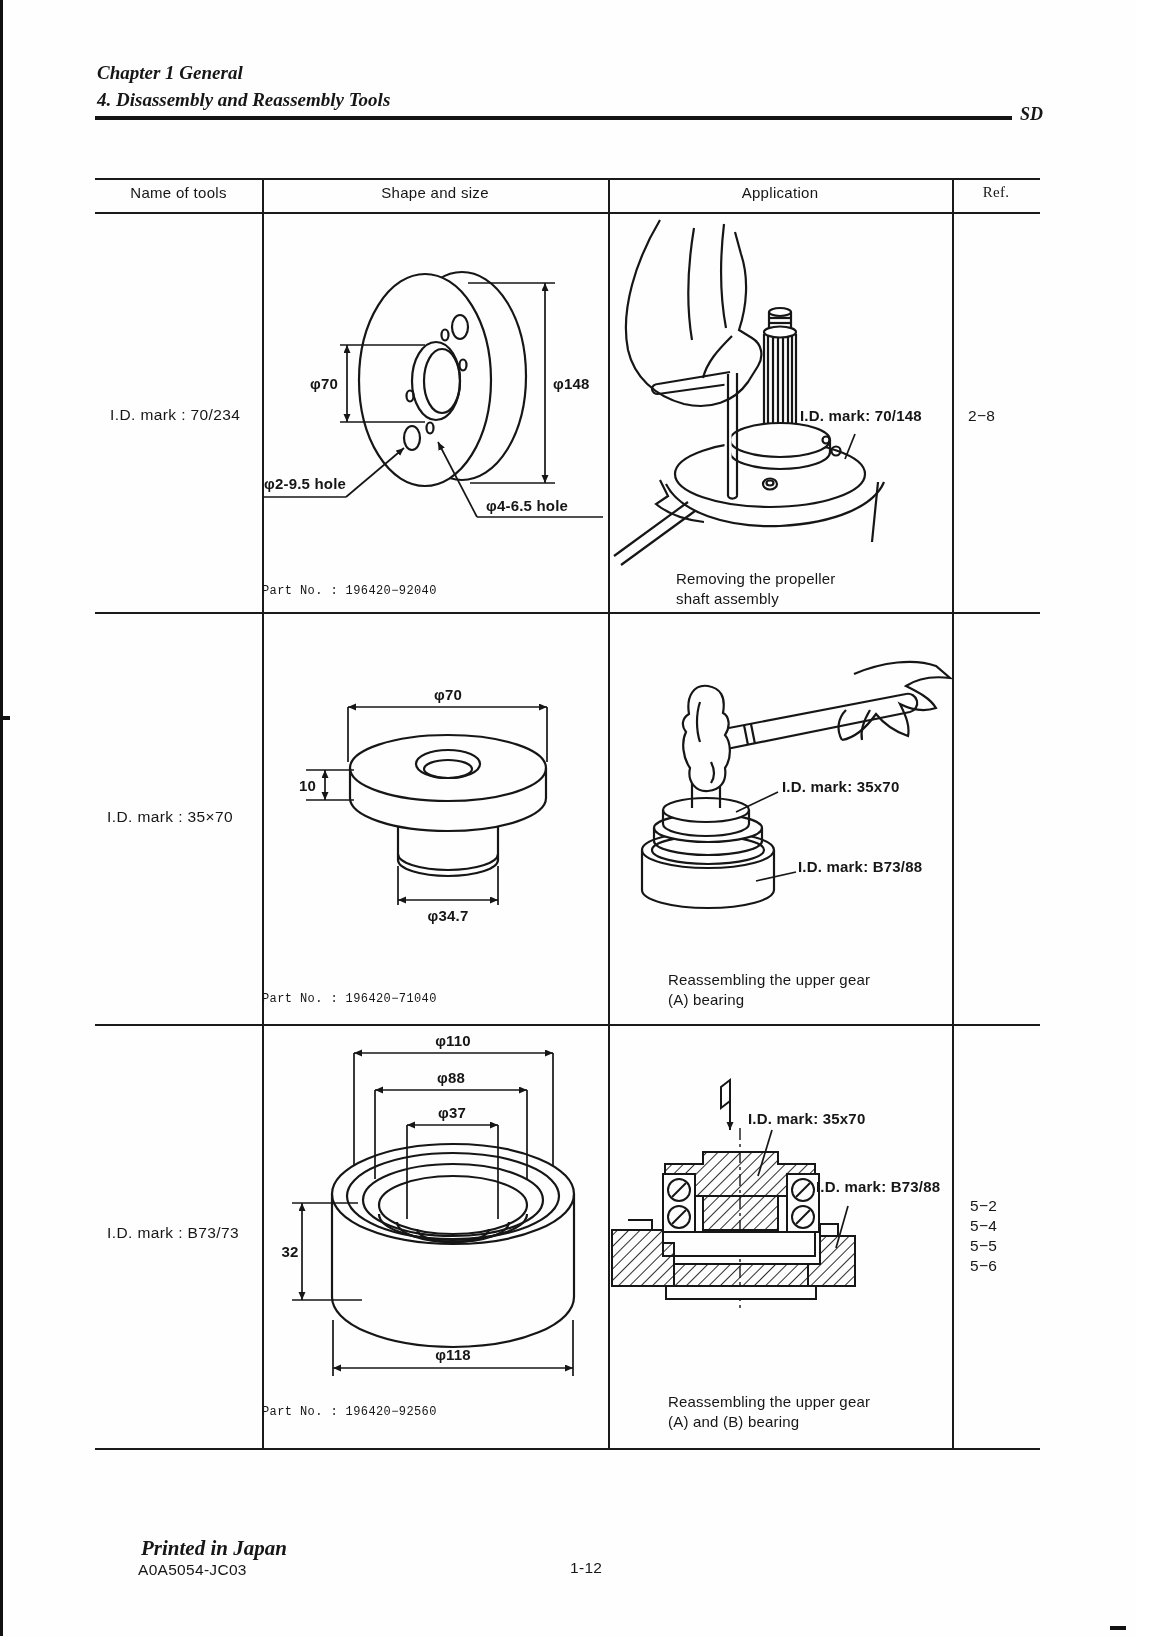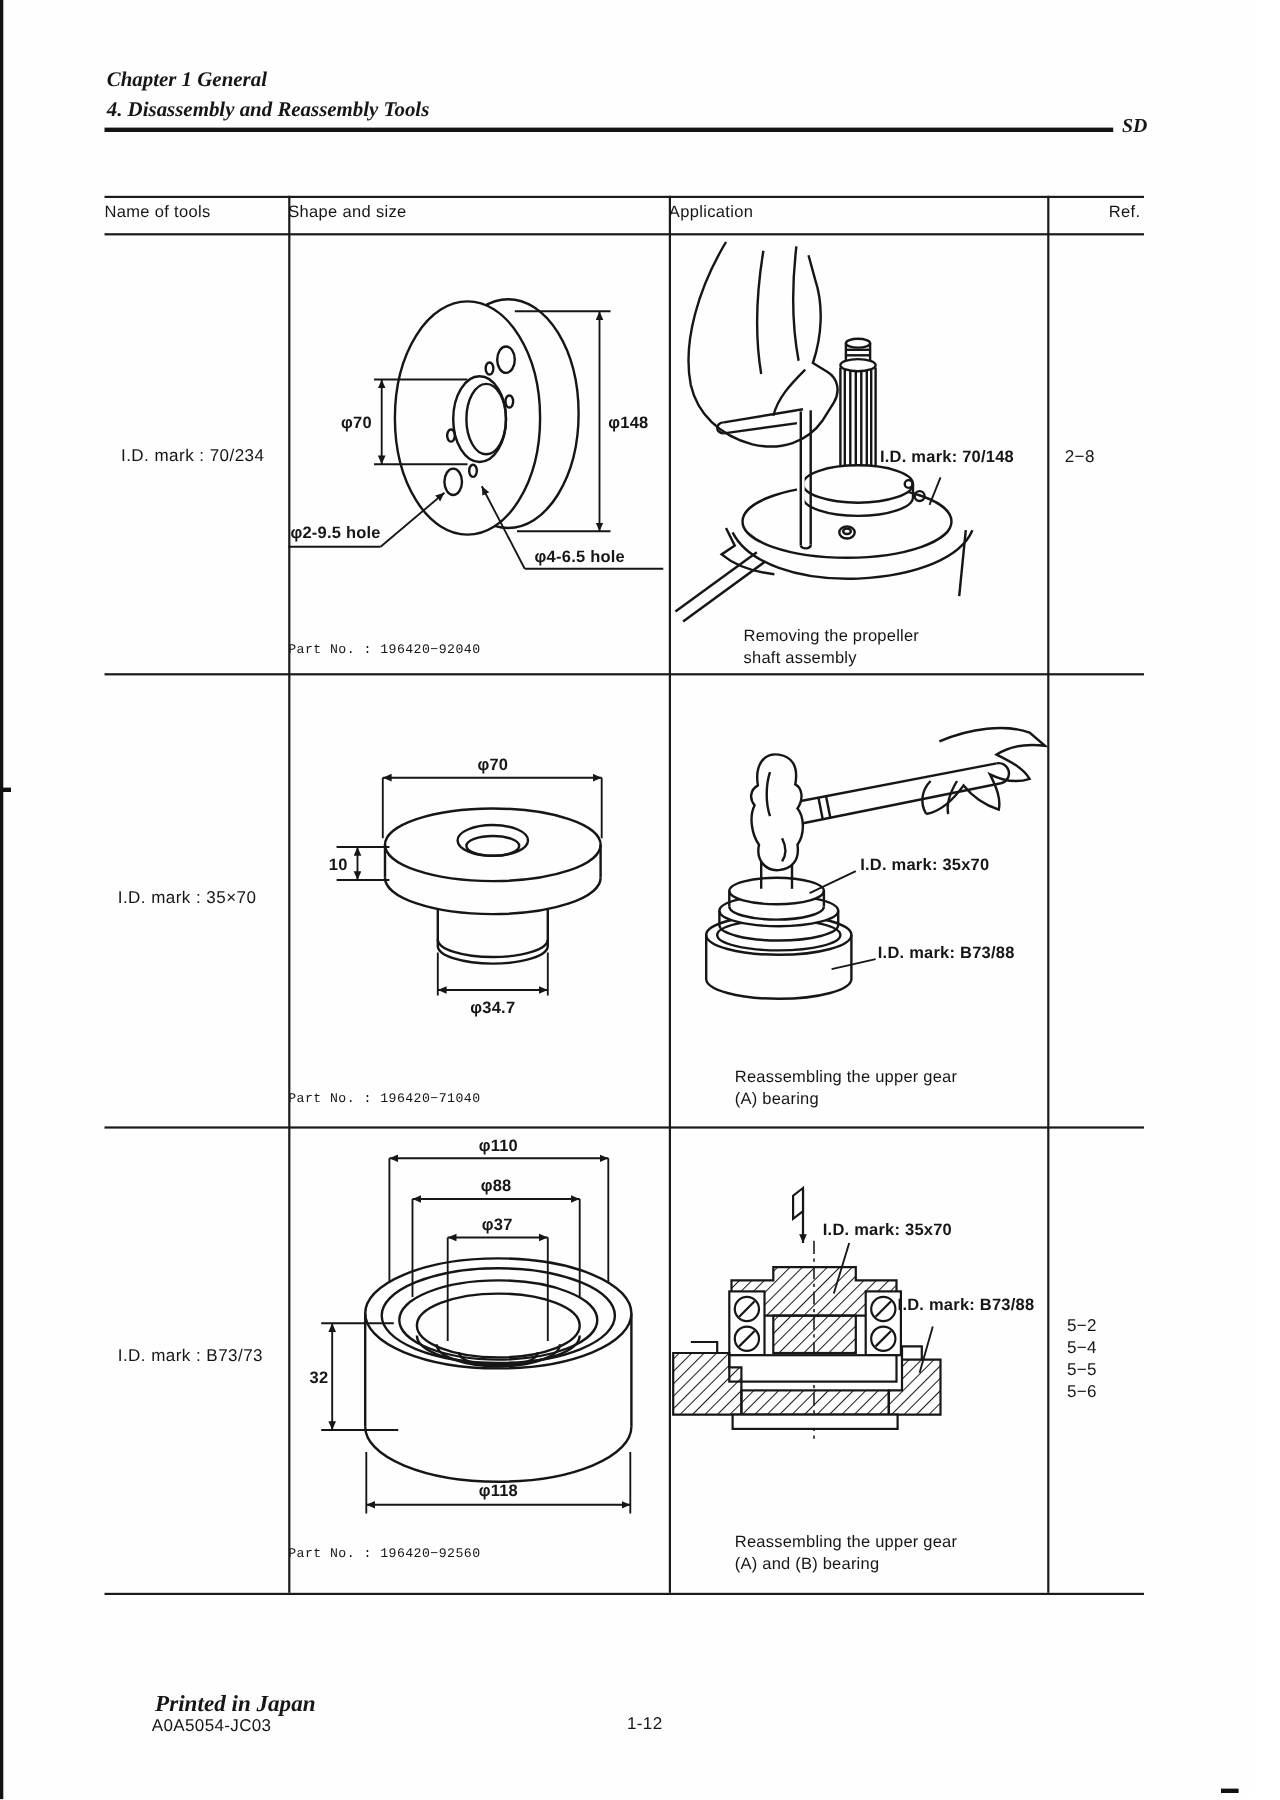--- a/index.html
+++ b/index.html
@@ -2,21 +2,21 @@
 <html><head>
 <meta charset="utf-8">
 <style>
   html,body{margin:0;padding:0;background:#ffffff;}
   #page{position:relative;width:1136px;height:1636px;background:#fefefe;overflow:hidden;
         font-family:"Liberation Sans","DejaVu Sans",sans-serif;color:#161616;}
   .abs{position:absolute;}
   .serifbi{font-family:"Liberation Serif","DejaVu Serif",serif;font-style:italic;font-weight:bold;}
   .hline{background:#1a1a1a;height:2px;}
   .vline{background:#1a1a1a;width:2px;}
-  .colhead{font-size:15px;letter-spacing:.3px;text-align:left;}
+  .colhead{font-size:15px;letter-spacing:.3px;text-align:center;}
   .cellname{font-size:15.5px;letter-spacing:.4px;white-space:nowrap;}
   .partno{font-size:12px;letter-spacing:.4px;z-index:3;font-family:Liberation Mono, monospace;}
   .caption{font-size:15px;letter-spacing:.2px;line-height:20px;z-index:3;white-space:nowrap;}
   .applabel{font-size:15px;font-weight:bold;letter-spacing:.2px;white-space:nowrap;z-index:3;}
   .refcell{font-size:15.5px;letter-spacing:.3px;line-height:20px;z-index:3;}
   .artifact{background:#111;}
   svg{position:absolute;z-index:1;}
   svg text{font-family:"Liberation Sans","DejaVu Sans",sans-serif;font-size:15px;font-weight:bold;fill:#161616;letter-spacing:.2px;}
 </style>
 </head>
@@ -38,21 +38,21 @@
   <div class="abs hline" style="left:95px;top:612px;width:945px;"></div>
   <div class="abs hline" style="left:95px;top:1024px;width:945px;"></div>
   <div class="abs hline" style="left:95px;top:1448px;width:945px;"></div>
   <div class="abs vline" style="left:262px;top:178px;height:1270px;"></div>
   <div class="abs vline" style="left:608px;top:178px;height:1270px;"></div>
   <div class="abs vline" style="left:952px;top:178px;height:1270px;"></div>
 
   <div class="abs colhead" style="left:95px;top:184px;width:167px;">Name of tools</div>
   <div class="abs colhead" style="left:262px;top:184px;width:346px;">Shape and size</div>
   <div class="abs colhead" style="left:608px;top:184px;width:344px;">Application</div>
-  <div class="abs colhead" style="left:1008px;top:184px;width:88px;">Ref.</div>
+  <div class="abs colhead" style="left:952px;top:184px;width:88px;font-family:Liberation Serif, serif;">Ref.</div>
 
   <div class="abs cellname" style="left:110px;top:406px;">I.D. mark : 70/234</div>
 
   <svg style="left:262px;top:212px;" width="346" height="372" viewBox="0 0 346 372">
     <defs>
       <marker id="ar1" orient="auto-start-reverse" markerUnits="userSpaceOnUse" markerWidth="10" markerHeight="9" refX="8" refY="3.5">
         <path d="M0,0 L8,3.5 L0,7 Z" fill="#161616"></path>
       </marker>
     </defs>
     <g stroke="#161616" fill="none" stroke-width="2.2">

